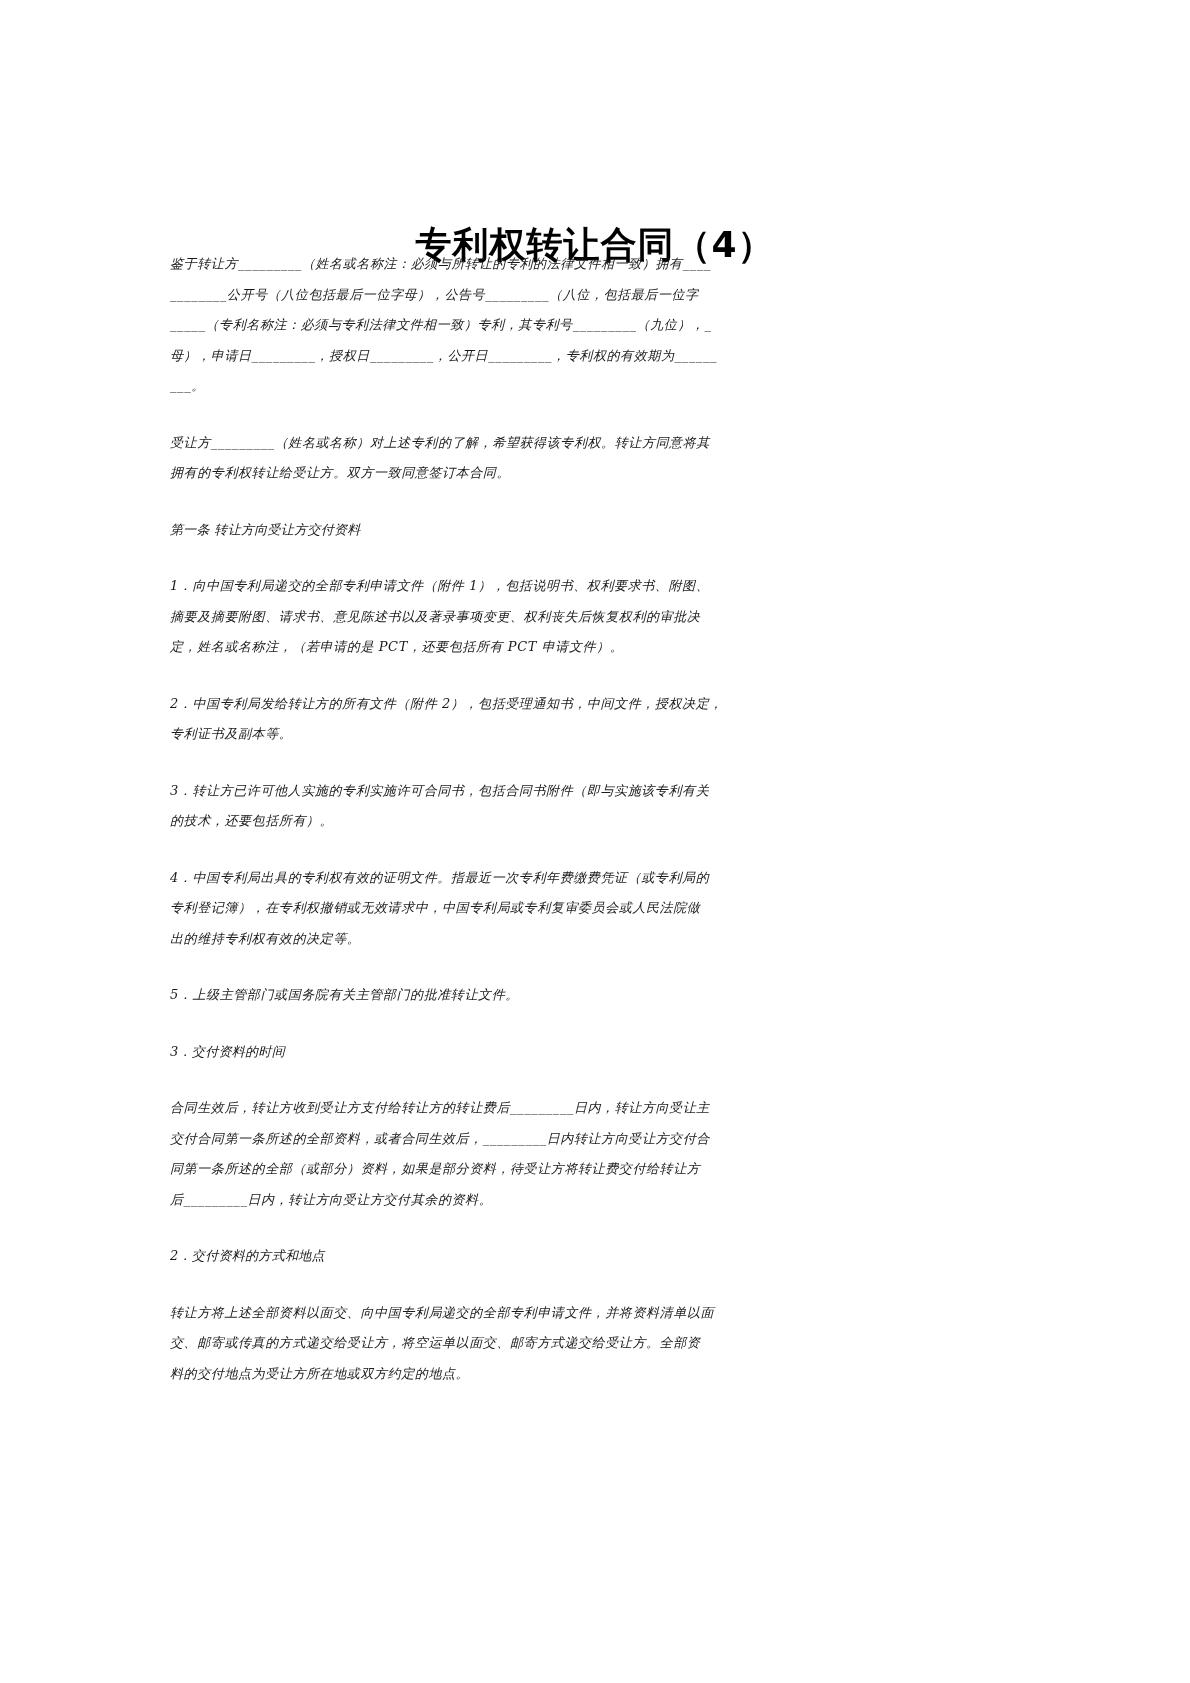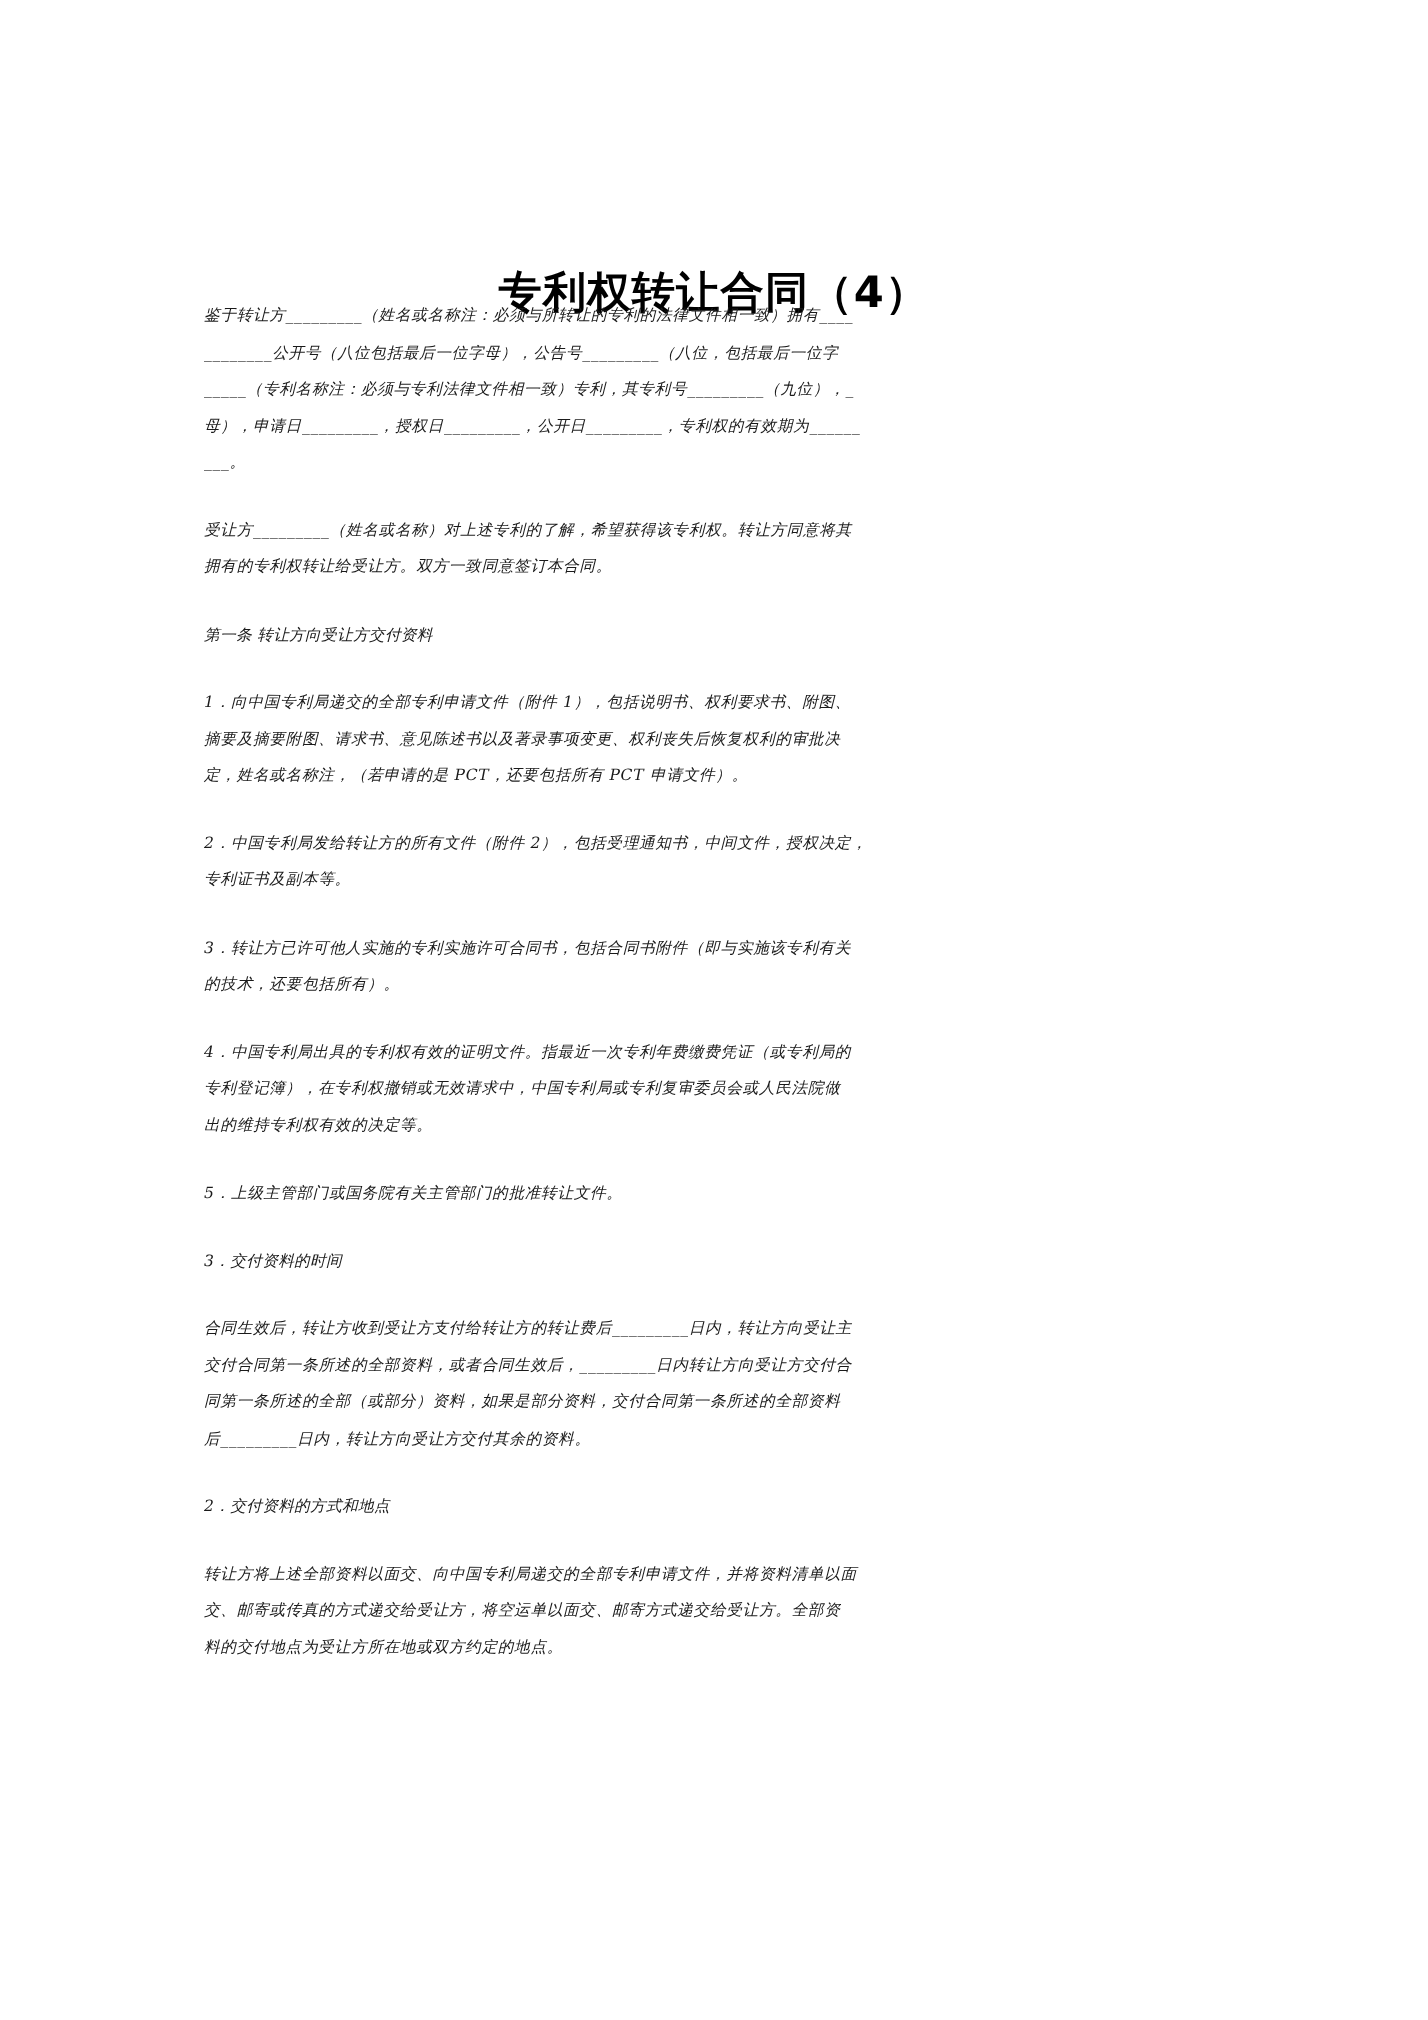--- a/index.html
+++ b/index.html
@@ -67,21 +67,21 @@
     </div>
 
 
     <div class="para heading">
       <span class="line">3．交付资料的时间</span>
     </div>
 
     <div class="para">
       <span class="line">合同生效后，转让方收到受让方支付给转让方的转让费后_________日内，转让方向受让主</span>
       <span class="line">交付合同第一条所述的全部资料，或者合同生效后，_________日内转让方向受让方交付合</span>
-      <span class="line">同第一条所述的全部（或部分）资料，如果是部分资料，交付合同第一条所述的全部资料</span>
+      <span class="line">同第一条所述的全部（或部分）资料，如果是部分资料，待受让方将转让费交付给转让方</span>
       <span class="line">后_________日内，转让方向受让方交付其余的资料。</span>
     </div>
 
     <div class="para heading">
       <span class="line">2．交付资料的方式和地点</span>
     </div>
 
     <div class="para">
       <span class="line">转让方将上述全部资料以面交、向中国专利局递交的全部专利申请文件，并将资料清单以面</span>
       <span class="line">交、邮寄或传真的方式递交给受让方，将空运单以面交、邮寄方式递交给受让方。全部资</span>

